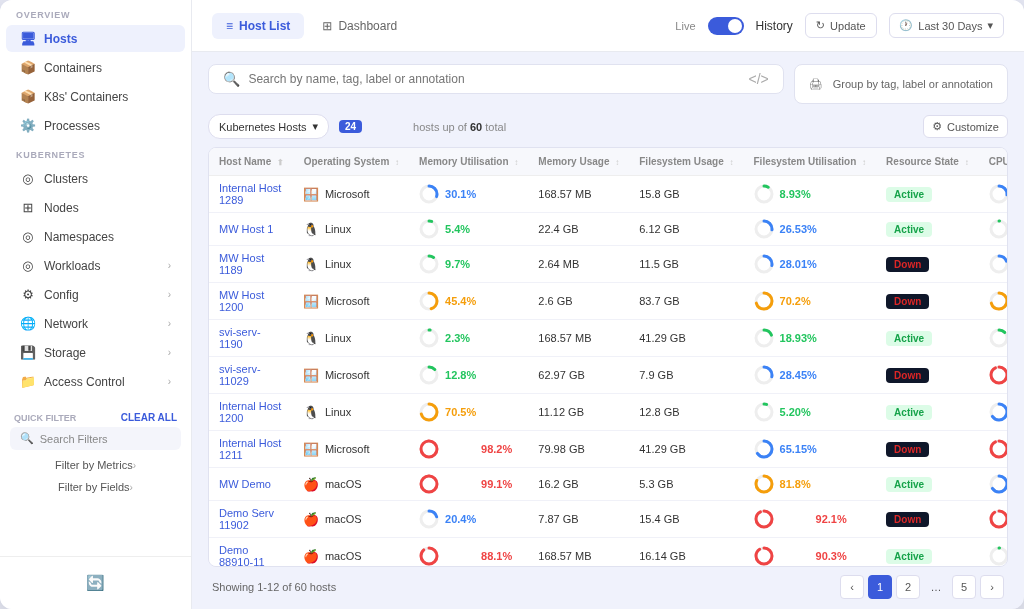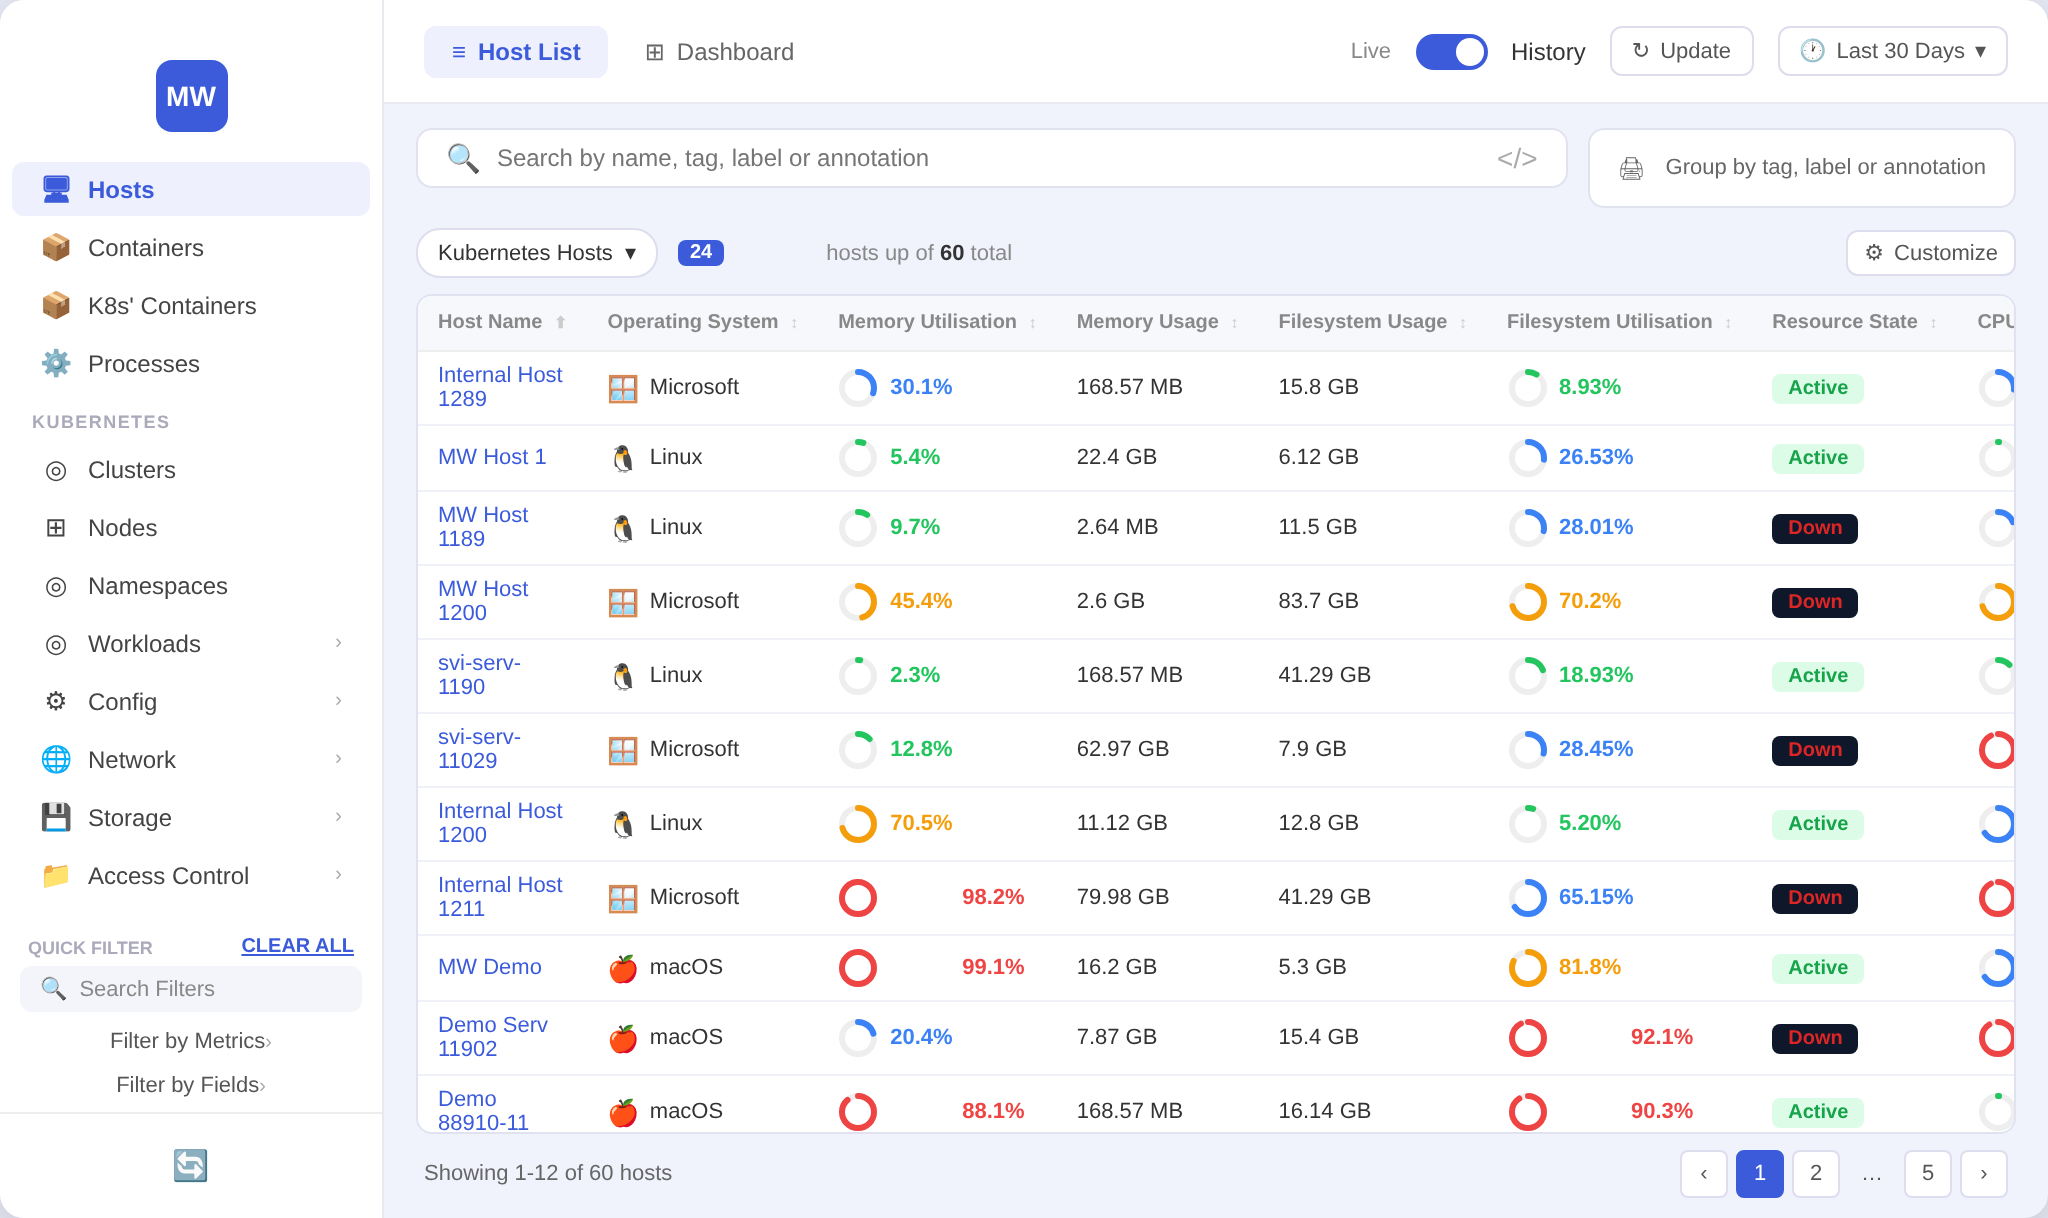--- a/index.html
+++ b/index.html
@@ -73,21 +73,21 @@
       color: #888;
     }
     .quick-filter-section {
       padding: 8px 10px 4px;
     }
     .quick-filter-header {
       display: flex; align-items: center; justify-content: space-between;
       font-size: 9px; color: #aab; font-weight: 700; text-transform: uppercase;
       padding: 0 4px 4px;
     }
-    .quick-filter-clear { color: #3b5bdb; font-size: 10px; cursor: pointer; text-decoration: underline; }
+    .quick-filter-clear { color: #3b5bdb; font-size: 10px; cursor: pointer; }
     .quick-filter-search {
       display: flex; align-items: center; gap: 6px;
       background: #f4f5fb; border-radius: 6px; padding: 5px 10px;
       color: #888; font-size: 11px;
     }
     .filter-item {
       display: flex; align-items: center; justify-content: center;
       padding: 5px 10px; font-size: 11px; color: #555; cursor: pointer;
     }
     .filter-item .chevron { font-size: 10px; color: #aaa; }
@@ -233,24 +233,22 @@
     .code-icon { color: #aaa; font-size: 14px; cursor: pointer; }
   </style>
 </head>
 <body>
 
 <div class="app-window">
 
   <div class="sidebar">
     <div style="display:flex; flex-direction:column; height:100%;">
 
-      <div style="display:flex; align-items:center; padding: 14px 14px 6px; gap:8px;">
-        <div class="sidebar-logo">MW</div>
-      </div>
-
+
+      <div class="sidebar-section-label">OVERVIEW</div>
 
       <div class="sidebar-item active">
         <span class="icon">🖥</span>
         <span>Hosts</span>
       </div>
       <div class="sidebar-item">
         <span class="icon">📦</span>
         <span>Containers</span>
       </div>
       <div class="sidebar-item">

